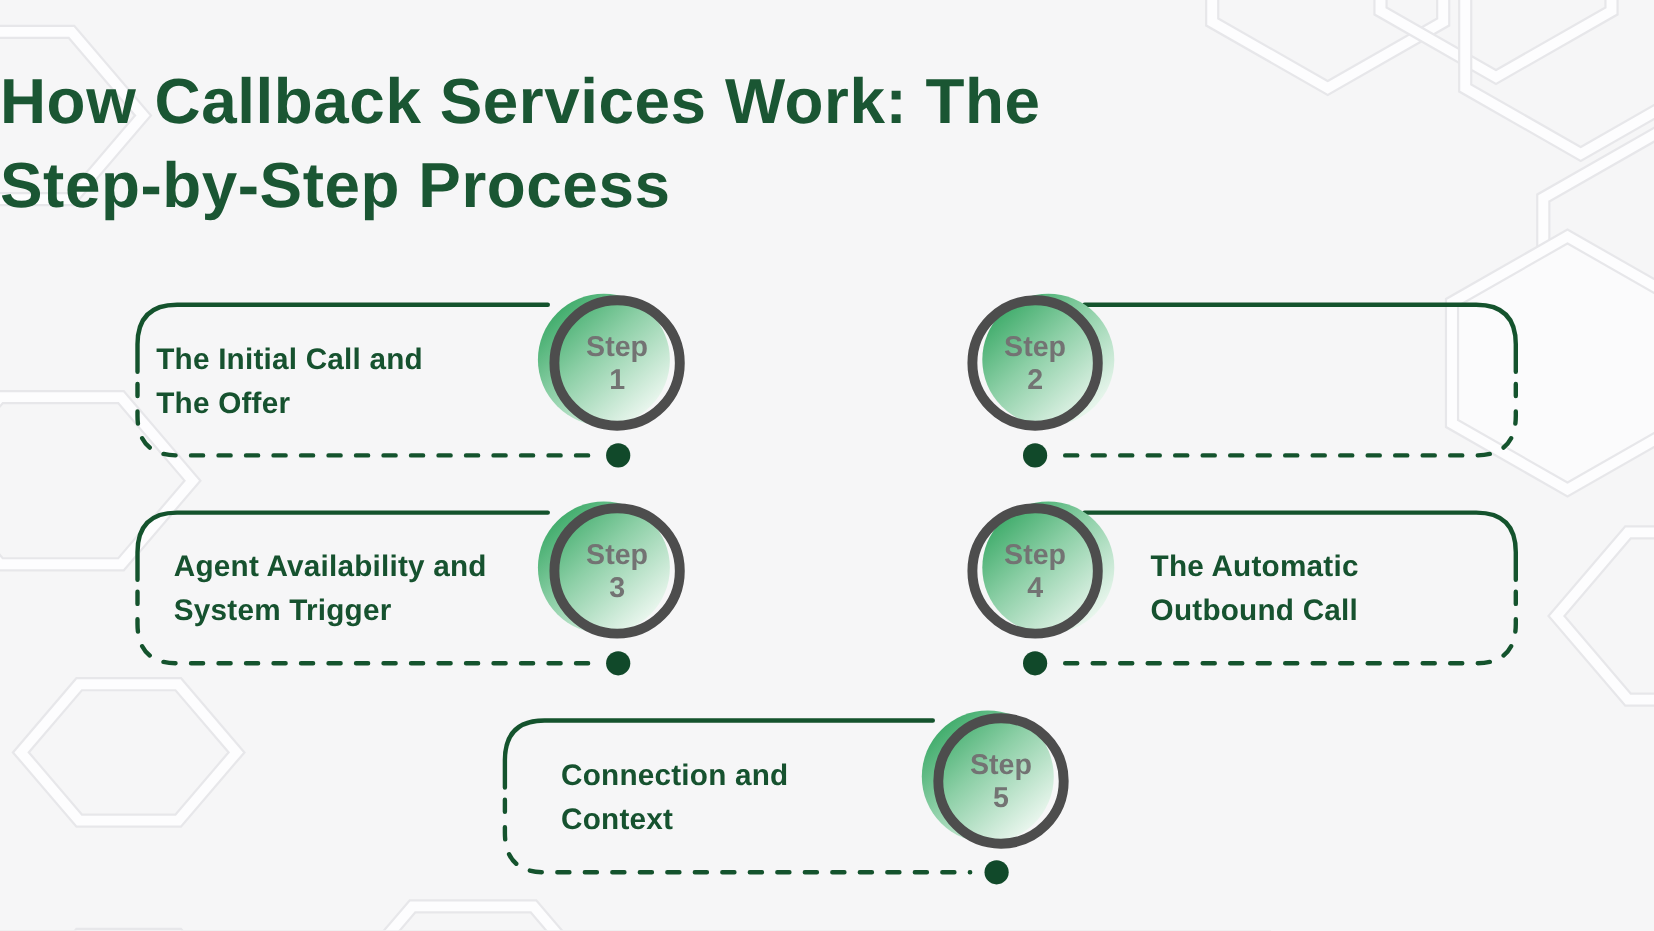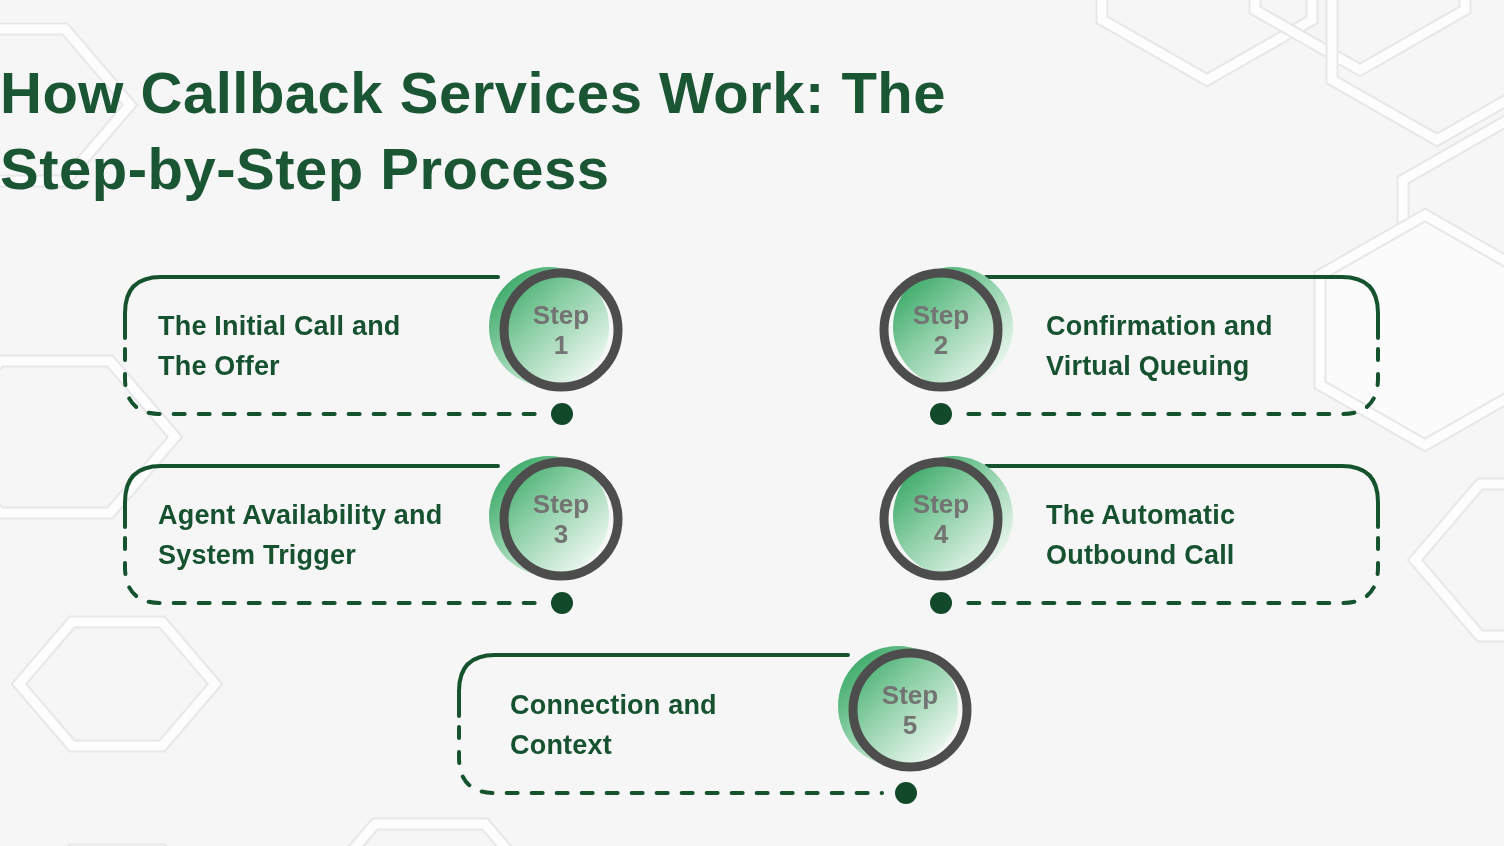--- a/index.html
+++ b/index.html
@@ -142,27 +142,23 @@
       <circle class="grad-circle" cx="898" cy="706" r="60"></circle>
       <circle class="ring" cx="910" cy="710" r="57"></circle>
     </g>
   </svg>
 
   <div class="page-title">
     <div>How Callback Services Work: The</div>
     <div>Step-by-Step Process</div>
   </div>
 
-  <div class="card-text" style="left:158px;top:306px">
+  <div class="card-text" style="left:142px;top:306px">
     <div>The Initial Call and</div>
     <div>The Offer</div>
-  </div>
-  <div class="card-text" style="left:1046px;top:306px">
-    <div>Confirmation and</div>
-    <div>Virtual Queuing</div>
   </div>
   <div class="card-text" style="left:158px;top:495px">
     <div>Agent Availability and</div>
     <div>System Trigger</div>
   </div>
   <div class="card-text" style="left:1046px;top:495px">
     <div>The Automatic</div>
     <div>Outbound Call</div>
   </div>
   <div class="card-text" style="left:510px;top:685px">

